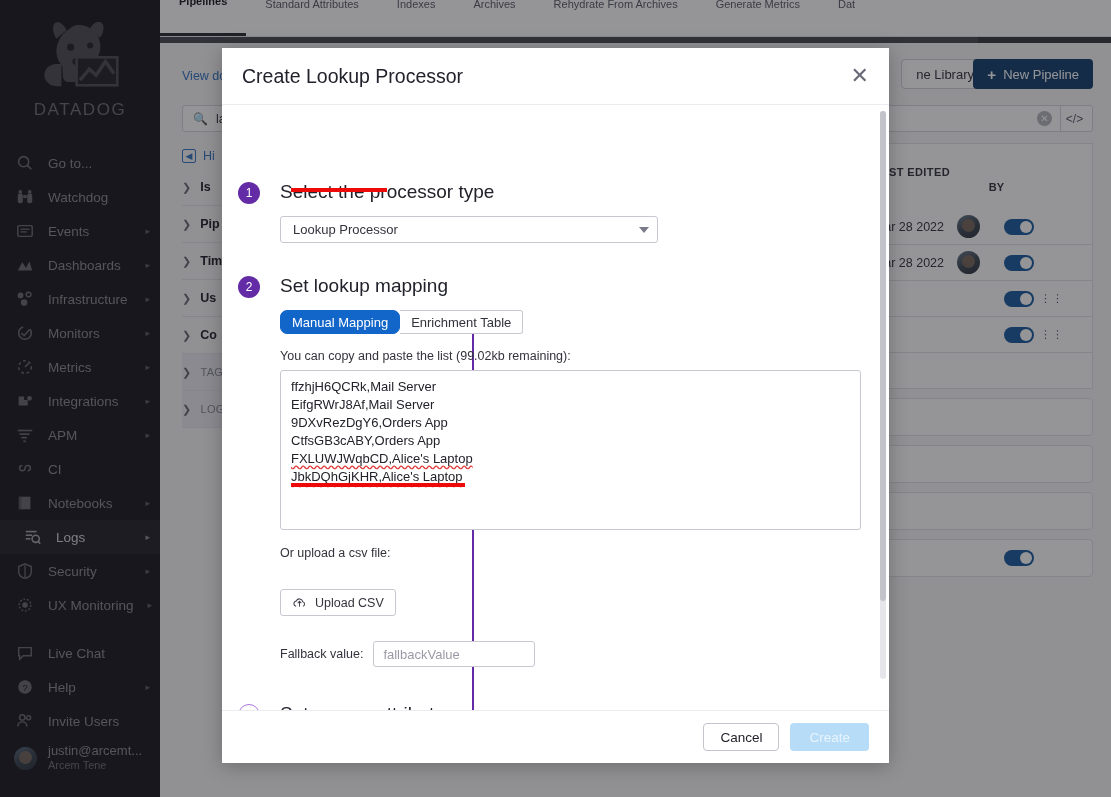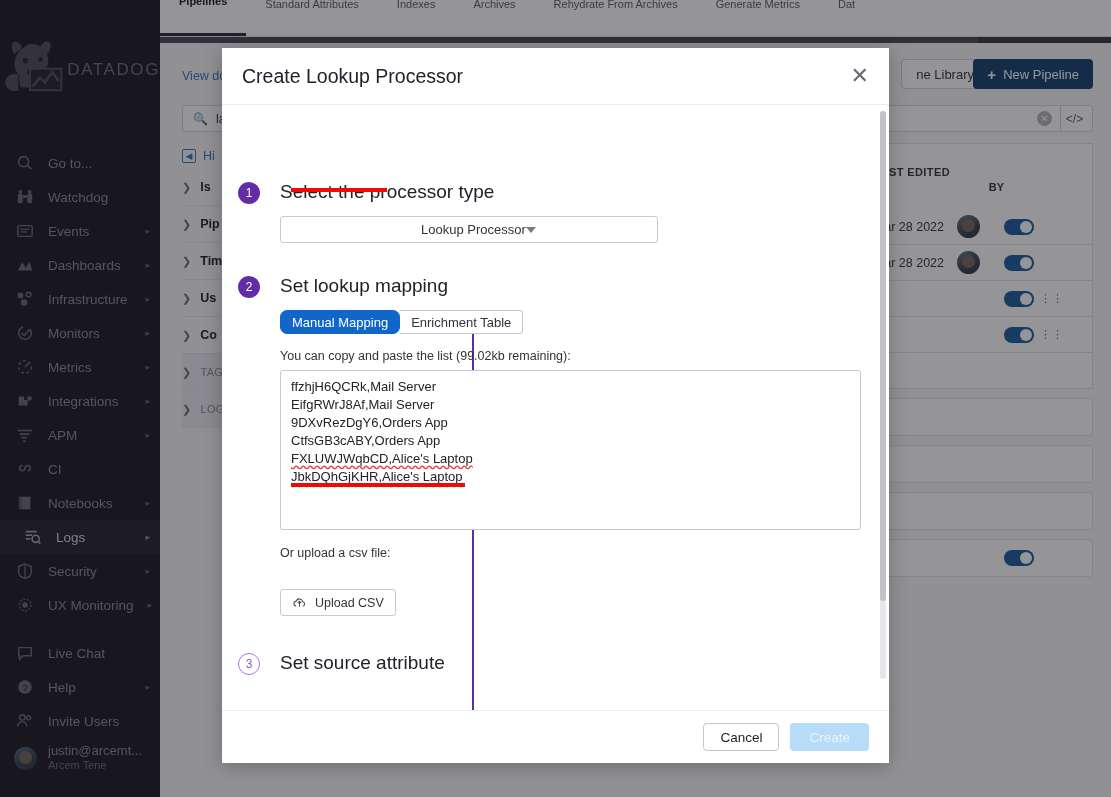--- a/index.html
+++ b/index.html
@@ -13,21 +13,21 @@
 
   
   .app-bg { position: absolute; inset: 0; background: #f7f7f8; }
 
   
   .sidebar {
     position: absolute; left: 0; top: 0; width: 160px; height: 797px;
     background: #1b1b1f; color: #9b9ba1; z-index: 2;
   }
   .sidebar-logo {
-    height: 140px; display: flex; 
+    height: 140px; display: flex; flex-direction: column;
     align-items: center; justify-content: center; gap: 2px;
   }
   .dd-dog { width: 86px; height: 78px; opacity: .62; }
   .dd-word {
     font-size: 17px; letter-spacing: 1.6px; color: #6e6e74;
     font-weight: 400;
   }
   .nav-group { padding-top: 6px; }
   .nav-item {
     display: flex; align-items: center; height: 34px;
@@ -208,22 +208,22 @@
   .bullet {
     position: absolute; left: 16px; width: 22px; height: 22px; border-radius: 50%;
     background: #632ca6; color: #fff; font-size: 12px;
     display: flex; align-items: center; justify-content: center; z-index: 3;
   }
   .bullet.hollow { background: #fff; border: 1.5px solid #a977dd; color: #8b5fc4; }
   .step-title { font-size: 19px; color: #22222c; margin-bottom: 13px; }
 
   .select-box {
     width: 378px; height: 27px; border: 1px solid #c8c8d0; border-radius: 3px;
-    display: flex; align-items: center; justify-content: center;
-    padding: 0 8px 0 27px; font-size: 13px; color: #33333c; background:#fff; cursor:pointer;
+    display: flex; align-items: center; justify-content: space-between;
+    padding: 0 8px 0 12px; font-size: 13px; color: #33333c; background:#fff; cursor:pointer;
   }
   .caret { width: 0; height: 0; border-left: 5px solid transparent; border-right: 5px solid transparent;
            border-top: 6px solid #7a7a88; }
 
   .seg { display: flex; margin-bottom: 15px; }
   .seg div {
     height: 24px; padding: 0 11px; font-size: 13px; display: flex; align-items: center;
     border: 1px solid #c8c8d0; cursor: pointer; background: #fff; color: #33333c;
   }
   .seg div:first-child { border-radius: 3px 0 0 3px; }
@@ -601,20 +601,24 @@
             <div class="small-label" style="margin-top:16px;">Or upload a csv file:</div>
             <div class="upload-btn">
               <svg width="15" height="15" viewBox="0 0 20 20">
                 <path d="M5.5 15a3.6 3.6 0 0 1 .2-7.1 4.6 4.6 0 0 1 8.7 1A3.2 3.2 0 0 1 14.6 15" fill="none" stroke="#44444e" stroke-width="1.4"></path>
                 <line x1="10" y1="15.5" x2="10" y2="8.5" stroke="#44444e" stroke-width="1.4"></line>
                 <polyline points="7.6,10.8 10,8.3 12.4,10.8" fill="none" stroke="#44444e" stroke-width="1.4"></polyline>
               </svg>
               <span>Upload CSV</span>
             </div>
 
+            <div class="fb-row" style="margin-top:25px;">
+              <span class="fb-label">Fallback value:</span>
+              <span class="fb-input">fallbackValue</span>
+            </div>
           </div>
 
           <div class="step" style="margin-top:36px;">
             <div class="bullet hollow" style="top:1px;">3</div>
             <div class="step-title">Set source attribute</div>
 
           </div>
         </div>
       </div>
     </div>

